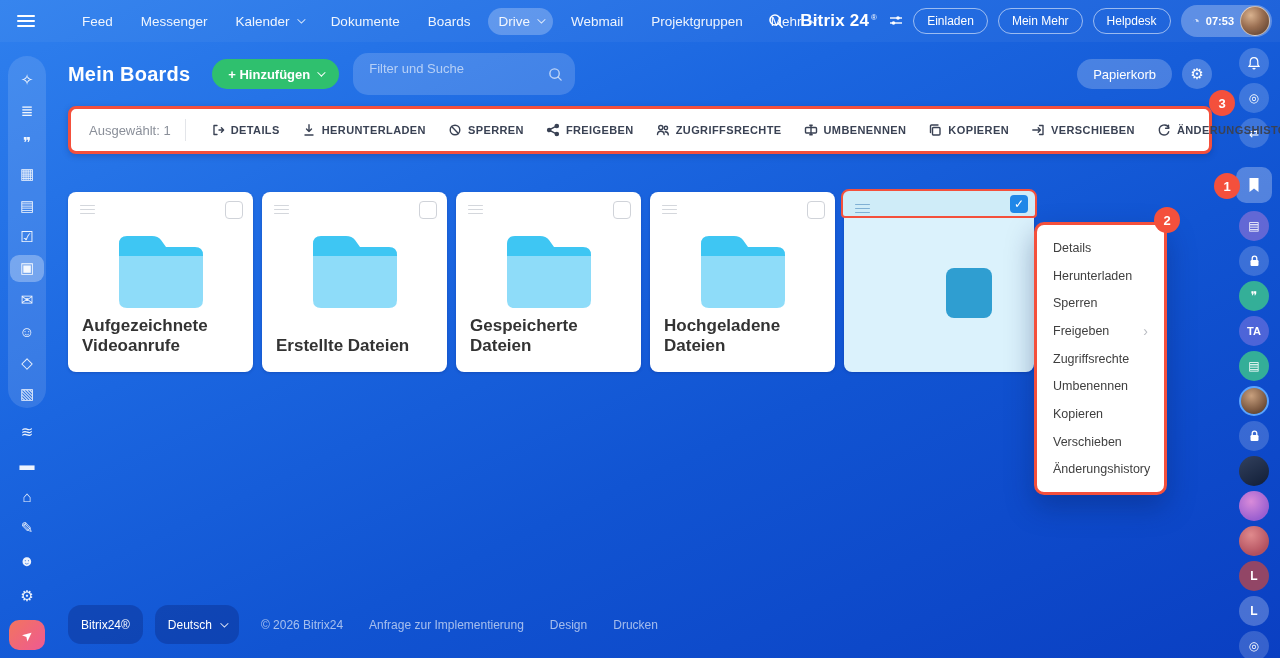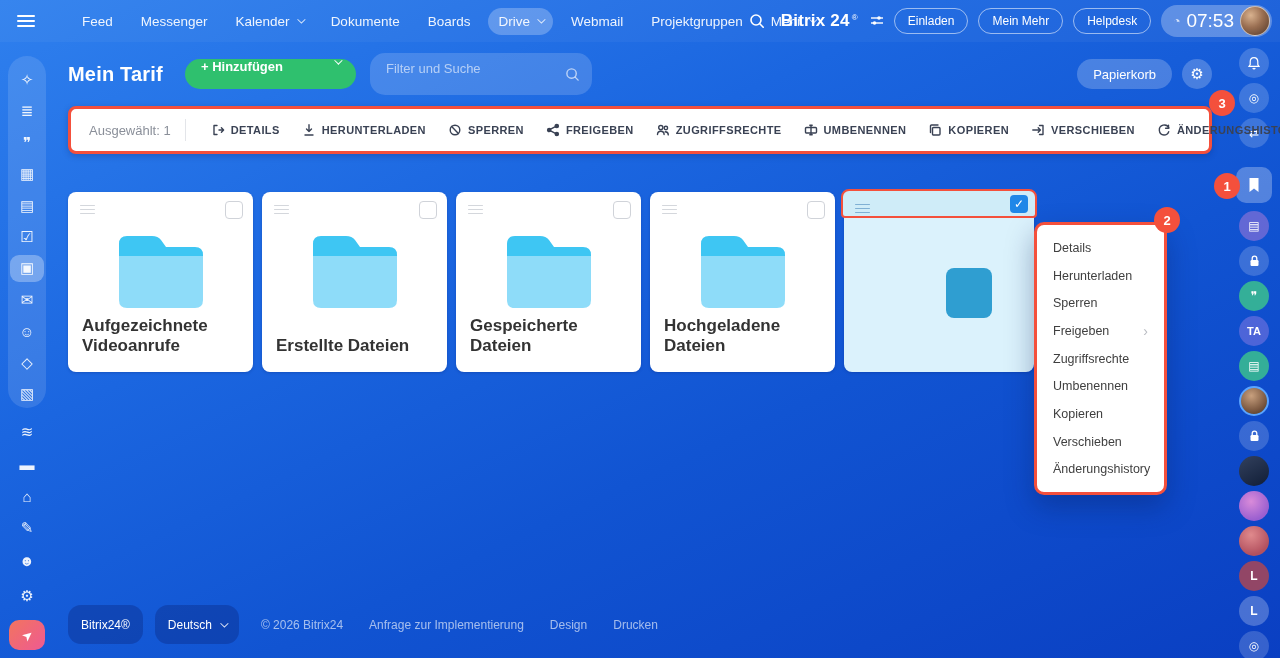--- a/index.html
+++ b/index.html
@@ -24,21 +24,21 @@
   .top-right { position:absolute; right:8px; top:0; height:42px; display:flex; align-items:center; gap:10px; }
   .search-top { width:28px; height:28px; display:flex; align-items:center; justify-content:center; cursor:pointer; }
   .logo { color:#fff; font-size:17px; font-weight:bold; letter-spacing:.2px; display:flex; align-items:flex-start; cursor:pointer; }
   .logo sup { font-size:8px; margin-left:2px; margin-top:2px; font-weight:normal; }
   .sliders { color:rgba(255,255,255,0.85); font-size:12px; margin-left:2px; cursor:pointer; }
   .pill { border:1px solid rgba(255,255,255,0.55); color:#fff; font-size:12px; padding:5px 13px;
           border-radius:14px; white-space:nowrap; cursor:pointer; }
   .time-pill { background:rgba(255,255,255,0.28); border-radius:16px; height:32px; display:flex;
                align-items:center; padding:0 2px 0 12px; gap:6px; cursor:pointer; }
   .clock-glyph { color:rgba(255,255,255,0.75); font-size:12px; }
-  .time-text { color:#fff; font-size:19px; font-weight:normal; }
+  .time-text { color:#fff; font-size:11px; font-weight:bold; }
   .avatar { width:30px; height:30px; border-radius:50%; border:1px solid rgba(255,255,255,0.6);
             background:radial-gradient(circle at 35% 30%, #d9b28f 0%, #9a6f52 45%, #4f3526 100%); }
 
   
   .left-rail { position:absolute; left:0; top:42px; bottom:0; width:52px; }
   .rail-strip { position:absolute; left:8px; top:14px; width:38px; height:352px;
                 background:rgba(255,255,255,0.12); border-radius:19px; display:flex; flex-direction:column;
                 align-items:center; padding-top:10px; gap:4px; }
   .lrail-icon { width:34px; height:28px; display:flex; align-items:center; justify-content:center;
                 color:rgba(255,255,255,0.92); font-size:15px; border-radius:9px; cursor:pointer; }
@@ -68,21 +68,21 @@
   .c-heart  { background:radial-gradient(circle at 40% 35%, #d98bd9, #9a5fd0 70%); }
   .c-red    { background:radial-gradient(circle at 40% 30%, #e08a8d, #b3515f 70%); }
   .c-lred   { background:rgba(170,70,85,0.85); font-weight:bold; }
   .c-lgray  { background:rgba(255,255,255,0.25); font-weight:bold; }
 
   
   .content { position:absolute; left:52px; right:52px; top:42px; }
   .page-head { display:flex; align-items:center; height:48px; margin:8px 16px 0; }
   .page-title { color:#fff; font-size:20px; font-weight:bold; letter-spacing:.2px; }
   .add-btn { margin-left:22px; background:#2fc06e; color:#fff; font-size:13px; font-weight:bold;
-             height:30px; border-radius:15px; border:none; padding:0 16px; display:flex; align-items:flex-start; cursor:pointer;gap:44px; }
+             height:30px; border-radius:15px; border:none; padding:0 16px; display:flex; align-items:center; cursor:pointer; }
   .add-btn .caret { border-color:#fff; }
   .filter-input { margin-left:14px; width:222px; height:42px; border-radius:15px; border:none;
                   background:rgba(255,255,255,0.16); color:#fff; padding:0 34px 12px 16px; font-size:13px; outline:none; }
   .filter-input::placeholder { color:rgba(255,255,255,0.6); }
   .filter-wrap { position:relative; display:flex; align-items:center; }
   .filter-wrap svg { position:absolute; right:12px; }
   .head-spacer { flex:1; }
   .trash-btn { background:rgba(255,255,255,0.22); color:#fff; font-size:13px; height:30px; border:none;
                border-radius:15px; padding:0 16px; cursor:pointer; }
   .gear-btn { margin-left:10px; width:30px; height:30px; border-radius:15px; background:rgba(255,255,255,0.22);
@@ -275,21 +275,21 @@
     <div class="rail-circle c-heart"></div>
     <div class="rail-circle c-red"></div>
     <div class="rail-circle c-lred">L</div>
     <div class="rail-circle c-lgray">L</div>
     <div class="rail-circle">◎</div>
   </div>
 
   <div class="content">
 
     <div class="page-head">
-      <div class="page-title">Mein Tarif</div>
+      <div class="page-title">Mein Boards</div>
       <button class="add-btn">
           <span>+ Hinzufügen</span>
           <span class="caret"></span>
         </button>
       <div class="filter-wrap">
         <input class="filter-input" placeholder="Filter und Suche" style="">
         <svg width="15" height="15" viewBox="0 0 16 16">
             <circle cx="7" cy="7" r="5" fill="none" stroke="rgba(255,255,255,0.65)" stroke-width="1.5"></circle>
             <line x1="10.8" y1="10.8" x2="14" y2="14" stroke="rgba(255,255,255,0.65)" stroke-width="1.5" stroke-linecap="round"></line>
           </svg>

